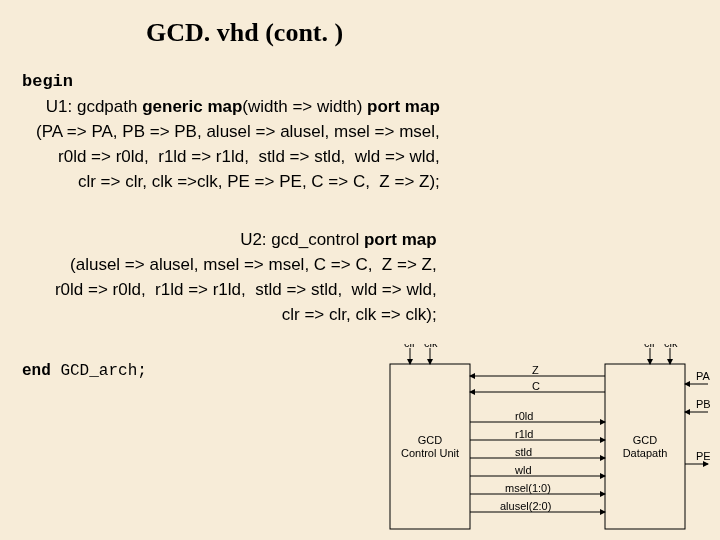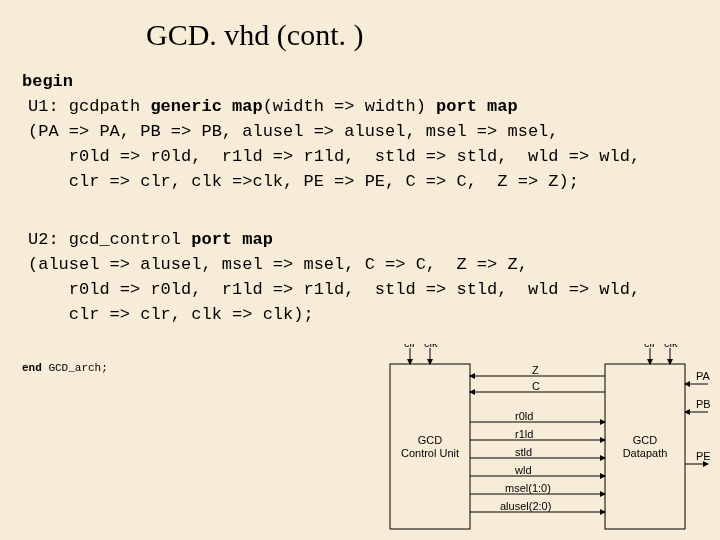--- a/index.html
+++ b/index.html
@@ -7,44 +7,45 @@
     width:720px;height:540px;
     background:#f7ecd8;
     font-family:"Times New Roman",serif;
     color:#000;
     position:relative;
     box-sizing:border-box;
   }
   .title{
     position:absolute;
     left:146px;top:18px;
-    font-size:30px;font-weight:normal;
+    font-size:26px;font-weight:bold;
     font-family:"Times New Roman",serif;
   }
   .kw-begin{
     position:absolute;
     left:22px;top:40px;
     font-family:"Courier New",monospace;
     font-weight:bold;font-size:17px;margin-top:32px;
   }
   .code-block{
     position:absolute;
-    left:28px;
-    font-family:Liberation Mono, monospace;
+    left:36px;
+    font-family:Liberation Sans, sans-serif;
     font-size:17px;
     line-height:25px;
     white-space:pre;
+    text-align:right;
   }
   .u1{top:94px}
   .u2{top:227px}
   .end{
     position:absolute;
     left:22px;top:362px;
     font-family:"Courier New",monospace;
-    font-size:11px;
+    font-size:16px;
   }
   .b{font-weight:bold}
   .diagram{
     position:absolute;
     left:380px;top:344px;
     width:330px;height:190px;
   }
   .diagram svg{width:100%;height:100%}
   .sig-label{font:11px Arial,sans-serif;fill:#000}
   .box-label{font:11px Arial,sans-serif;fill:#000;text-anchor:middle}

